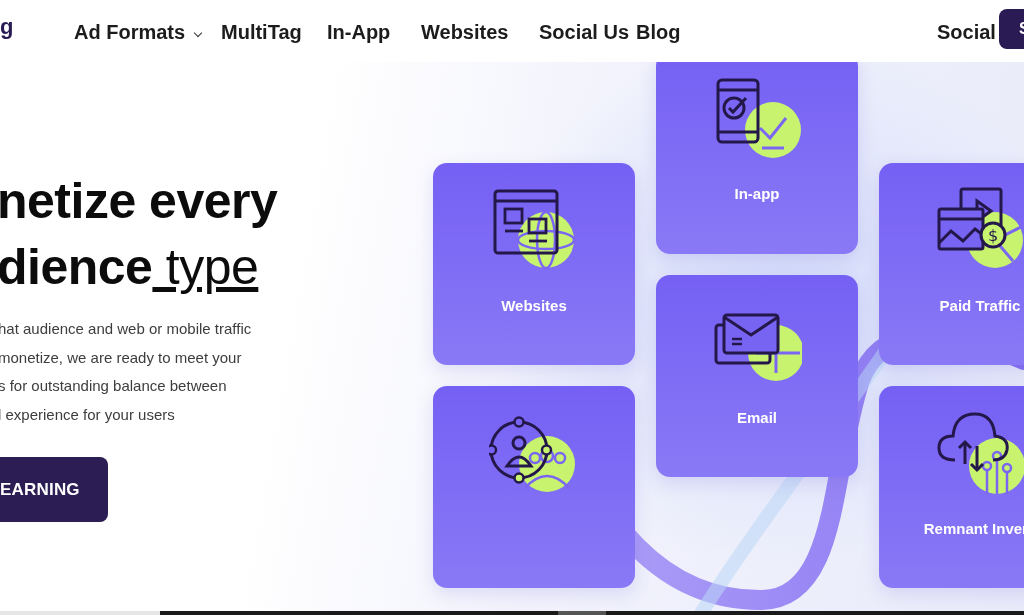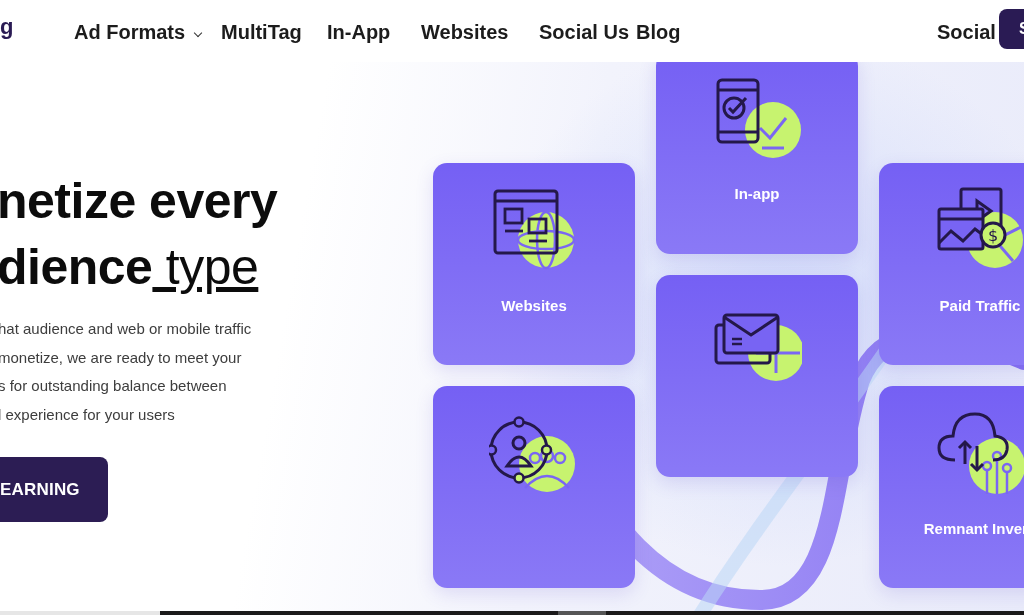--- a/index.html
+++ b/index.html
@@ -173,20 +173,21 @@
   <svg class="card-icon" viewBox="0 0 90 90">
     <circle cx="64" cy="56" r="28" fill="#c7f36f"></circle>
     <line x1="44" y1="56" x2="88" y2="56" stroke="#7a66f3" stroke-width="3"></line>
     <line x1="64" y1="32" x2="64" y2="76" stroke="#7a66f3" stroke-width="3"></line>
     <rect x="4" y="28" width="54" height="38" rx="3" fill="none" stroke="#24184a" stroke-width="3"></rect>
     <rect x="12" y="18" width="54" height="38" rx="3" fill="#7864f3" stroke="#24184a" stroke-width="3"></rect>
     <polyline points="12,20 39,38 66,20" fill="none" stroke="#24184a" stroke-width="3"></polyline>
     <line x1="20" y1="42" x2="30" y2="42" stroke="#24184a" stroke-width="2.5"></line>
     <line x1="20" y1="47" x2="30" y2="47" stroke="#24184a" stroke-width="2.5"></line>
   </svg>
+  <div class="card-label">Email</div>
 </div>
 
 <div class="card" style="left:433px;top:386px">
   <svg class="card-icon" viewBox="0 0 90 90">
     <circle cx="58" cy="56" r="28" fill="#c7f36f"></circle>
     <circle cx="46" cy="50" r="5" fill="none" stroke="#7a66f3" stroke-width="2.5"></circle>
     <circle cx="58" cy="48" r="6" fill="none" stroke="#7a66f3" stroke-width="2.5"></circle>
     <circle cx="71" cy="50" r="5" fill="none" stroke="#7a66f3" stroke-width="2.5"></circle>
     <path d="M36 80 Q 58 56 80 80" fill="none" stroke="#7a66f3" stroke-width="2.5"></path>
     <circle cx="30" cy="42" r="28" fill="none" stroke="#24184a" stroke-width="3"></circle>

